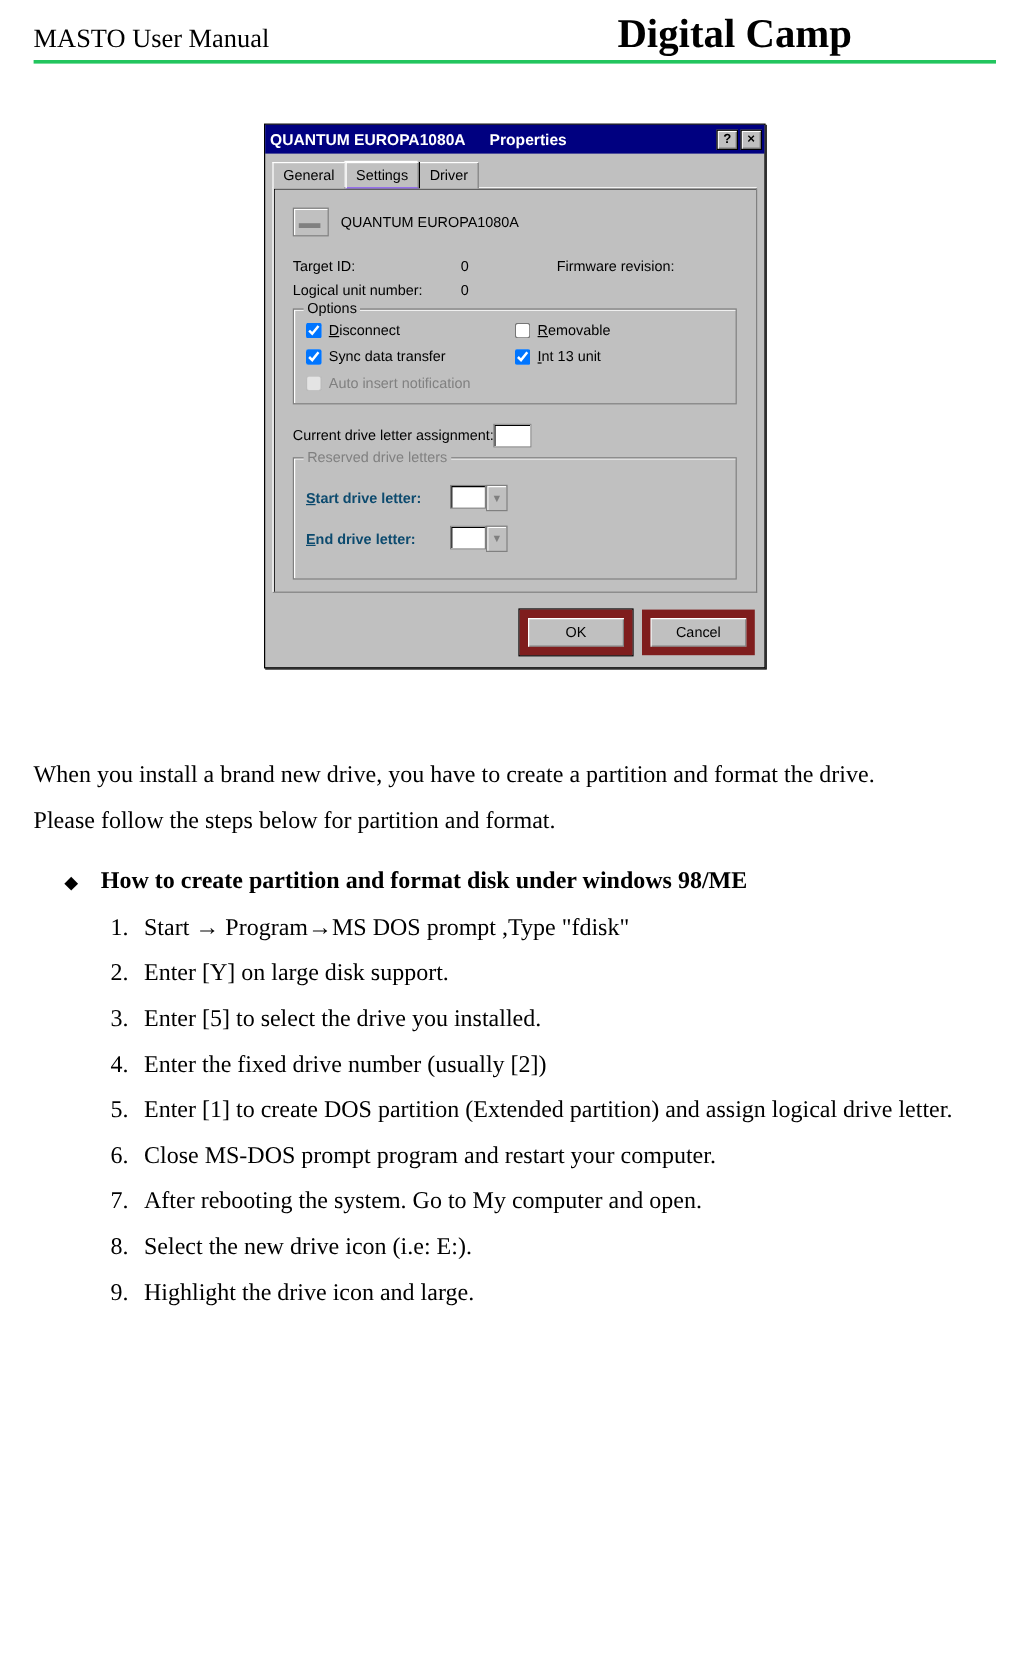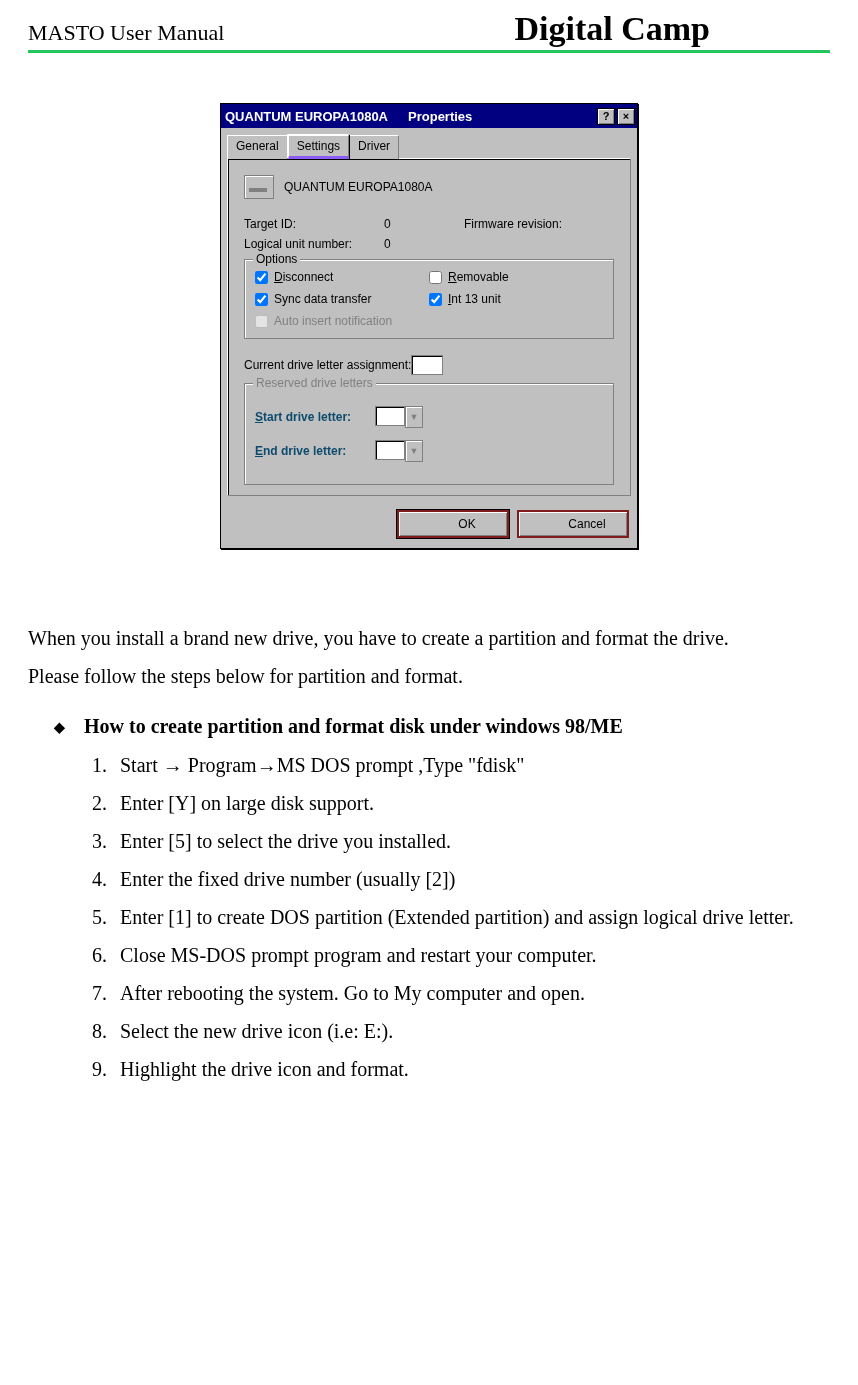--- a/index.html
+++ b/index.html
@@ -77,21 +77,21 @@
     background: #c0c0c0;
     border-top: 1px solid #fff;
     border-left: 1px solid #fff;
     border-right: 1px solid #808080;
     padding: 3px 8px;
     font-size: 12px;
     position: relative;
     top: 1px;
   }
   .tab.active {
-    border-bottom: 3px solid #8b5cf6;
+    border-bottom: 1px solid #8b5cf6;
     box-shadow: -1px -1px 0 #fff, 1px 0 0 #000;
     z-index: 2;
   }
   .tab-panel {
     margin: 0 6px 6px 6px;
     background: #c0c0c0;
     border: 1px solid #fff;
     border-right-color: #808080;
     border-bottom-color: #808080;
     box-shadow: 1px 1px 0 #000 inset;
@@ -154,24 +154,24 @@
     display: flex; align-items: center; justify-content: center;
     font-size: 9px; color: #808080;
   }
   .btn-row {
     display: flex; justify-content: flex-end; gap: 8px;
     padding: 8px 8px 10px 8px;
   }
   .btn {
     width: 80px; height: 24px;
     background: #c0c0c0;
-    border: 2px solid #7f1d1d;
+    border: 7px solid #7f1d1d;
     box-shadow: inset 1px 1px 0 #fff, inset -1px -1px 0 #808080;
     font-family: inherit; font-size: 12px;
-    display: flex; align-items: center; justify-content: center; padding-left: 28px;
+    display: flex; align-items: center; justify-content: center;
   }
   .btn.default { box-shadow: 0 0 0 1px #000, inset 1px 1px 0 #fff, inset -1px -1px 0 #808080; }
   
   .body-text { font-size: 20px; line-height: 1.9; }
   .section-title {
     font-weight: bold; font-size: 20px; margin-left: 56px; margin-top: 20px;
     position: relative;
   }
   .section-title::before {
     content: "◆"; position: absolute; left: -30px; font-size: 14px; top: 4px;
@@ -295,16 +295,16 @@
 
   <ol class="steps">
     <li>Start → Program→MS DOS prompt ,Type "fdisk"</li>
     <li>Enter [Y] on large disk support.</li>
     <li>Enter [5] to select the drive you installed.</li>
     <li>Enter the fixed drive number (usually [2])</li>
     <li>Enter [1] to create DOS partition (Extended partition) and assign logical drive letter.</li>
     <li>Close MS-DOS prompt program and restart your computer.</li>
     <li>After rebooting the system. Go to My computer and open.</li>
     <li>Select the new drive icon (i.e: E:).</li>
-    <li>Highlight the drive icon and format.</li>
+    <li>Highlight the drive icon and large.</li>
   </ol>
 
 </div>
 
 </body></html>

